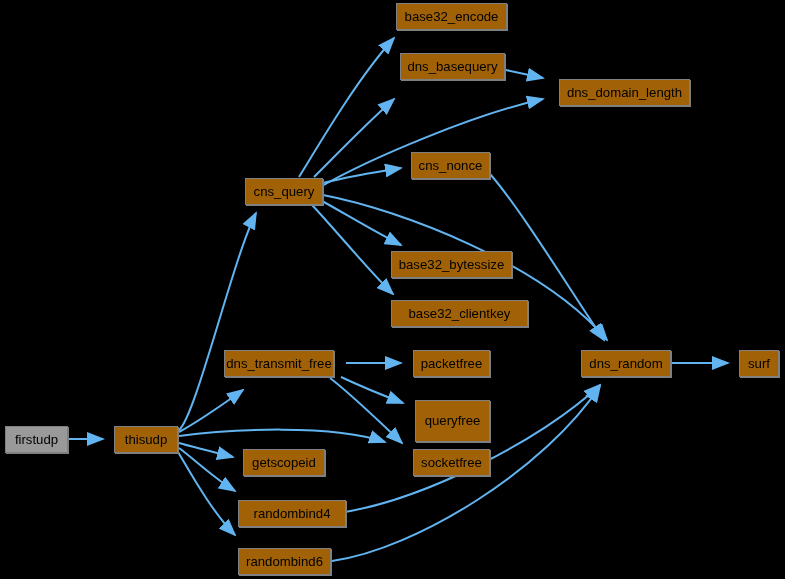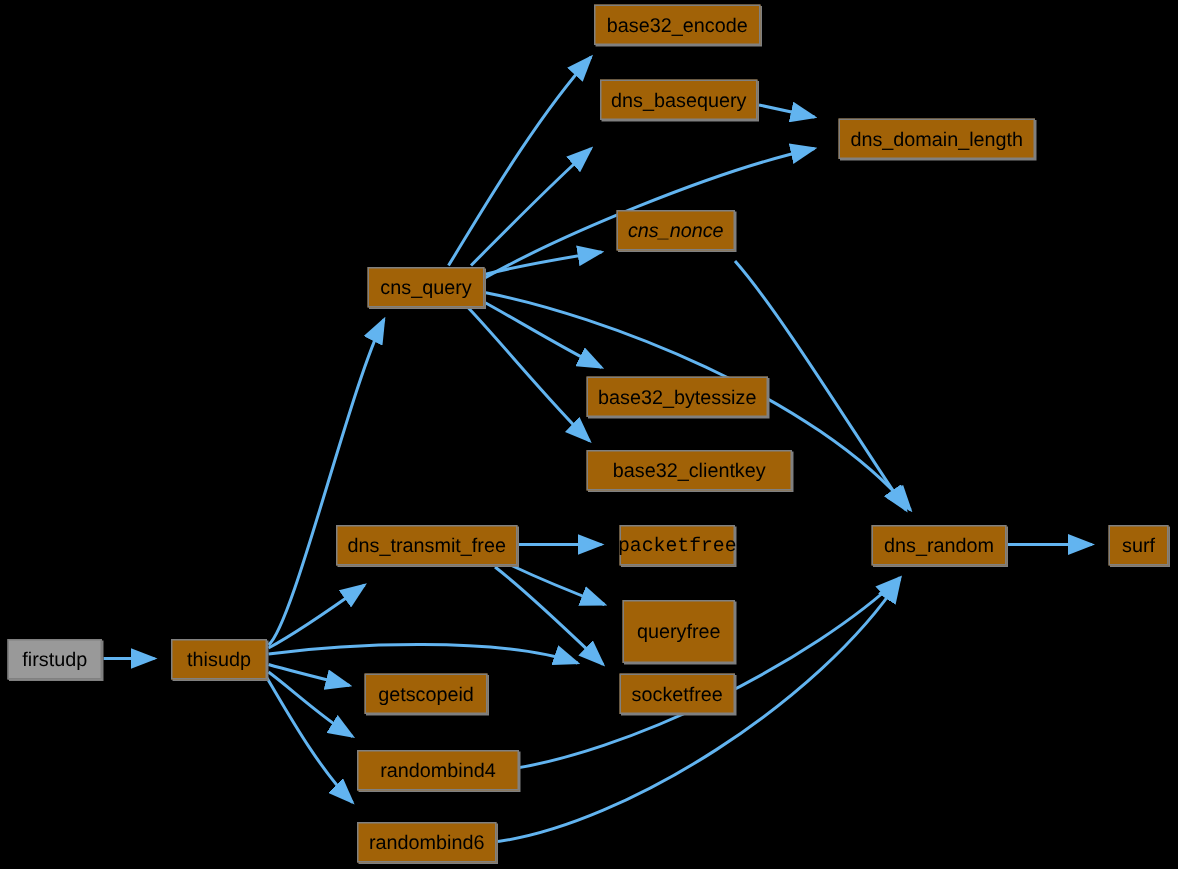--- a/index.html
+++ b/index.html
@@ -84,51 +84,51 @@
   <div id="node-group">
       <div class="gnode root" style="left: 5px; top: 426px; width: 63px; height: 27px; background: rgb(153, 153, 153);">
         <span class="gnode-label">firstudp</span>
       </div>
       <div class="gnode" style="left: 114px; top: 426px; width: 64px; height: 27px;">
         <span class="gnode-label">thisudp</span>
       </div>
       <div class="gnode" style="left: 245px; top: 178px; width: 78px; height: 27px;">
         <span class="gnode-label">cns_query</span>
       </div>
-      <div class="gnode" style="left: 224px; top: 350px; width: 121px; height: 27px;">
+      <div class="gnode" style="left: 224px; top: 350px; width: 110px; height: 27px;">
         <span class="gnode-label">dns_transmit_free</span>
       </div>
       <div class="gnode" style="left: 243px; top: 449px; width: 82px; height: 27px;">
         <span class="gnode-label">getscopeid</span>
       </div>
       <div class="gnode" style="left: 238px; top: 500px; width: 108px; height: 27px;">
         <span class="gnode-label">randombind4</span>
       </div>
       <div class="gnode" style="left: 238px; top: 548px; width: 93px; height: 27px;">
         <span class="gnode-label">randombind6</span>
       </div>
       <div class="gnode" style="left: 396px; top: 3px; width: 111px; height: 27px;">
         <span class="gnode-label">base32_encode</span>
       </div>
       <div class="gnode" style="left: 400px; top: 53px; width: 105px; height: 27px;">
         <span class="gnode-label">dns_basequery</span>
       </div>
       <div class="gnode" style="left: 559px; top: 79px; width: 131px; height: 27px;">
         <span class="gnode-label">dns_domain_length</span>
       </div>
-      <div class="gnode" style="left: 411px; top: 140px; width: 79px; height: 27px; font-style: italic;">
+      <div class="gnode" style="left: 411px; top: 152px; width: 79px; height: 27px;">
         <span class="gnode-label">cns_nonce</span>
       </div>
       <div class="gnode" style="left: 391px; top: 251px; width: 121px; height: 27px; align-items: center;">
         <span class="gnode-label">base32_bytessize</span>
       </div>
       <div class="gnode" style="left: 391px; top: 300px; width: 137px; height: 27px;">
         <span class="gnode-label">base32_clientkey</span>
       </div>
-      <div class="gnode" style="left: 413px; top: 350px; width: 77px; height: 27px; font-family: Liberation Mono, monospace;">
+      <div class="gnode" style="left: 413px; top: 350px; width: 77px; height: 27px;">
         <span class="gnode-label">packetfree</span>
       </div>
       <div class="gnode" style="left: 415px; top: 400px; width: 75px; height: 42px;">
         <span class="gnode-label">queryfree</span>
       </div>
       <div class="gnode" style="left: 413px; top: 449px; width: 77px; height: 27px;">
         <span class="gnode-label">socketfree</span>
       </div>
       <div class="gnode" style="left: 581px; top: 350px; width: 90px; height: 27px;">
         <span class="gnode-label">dns_random</span>

